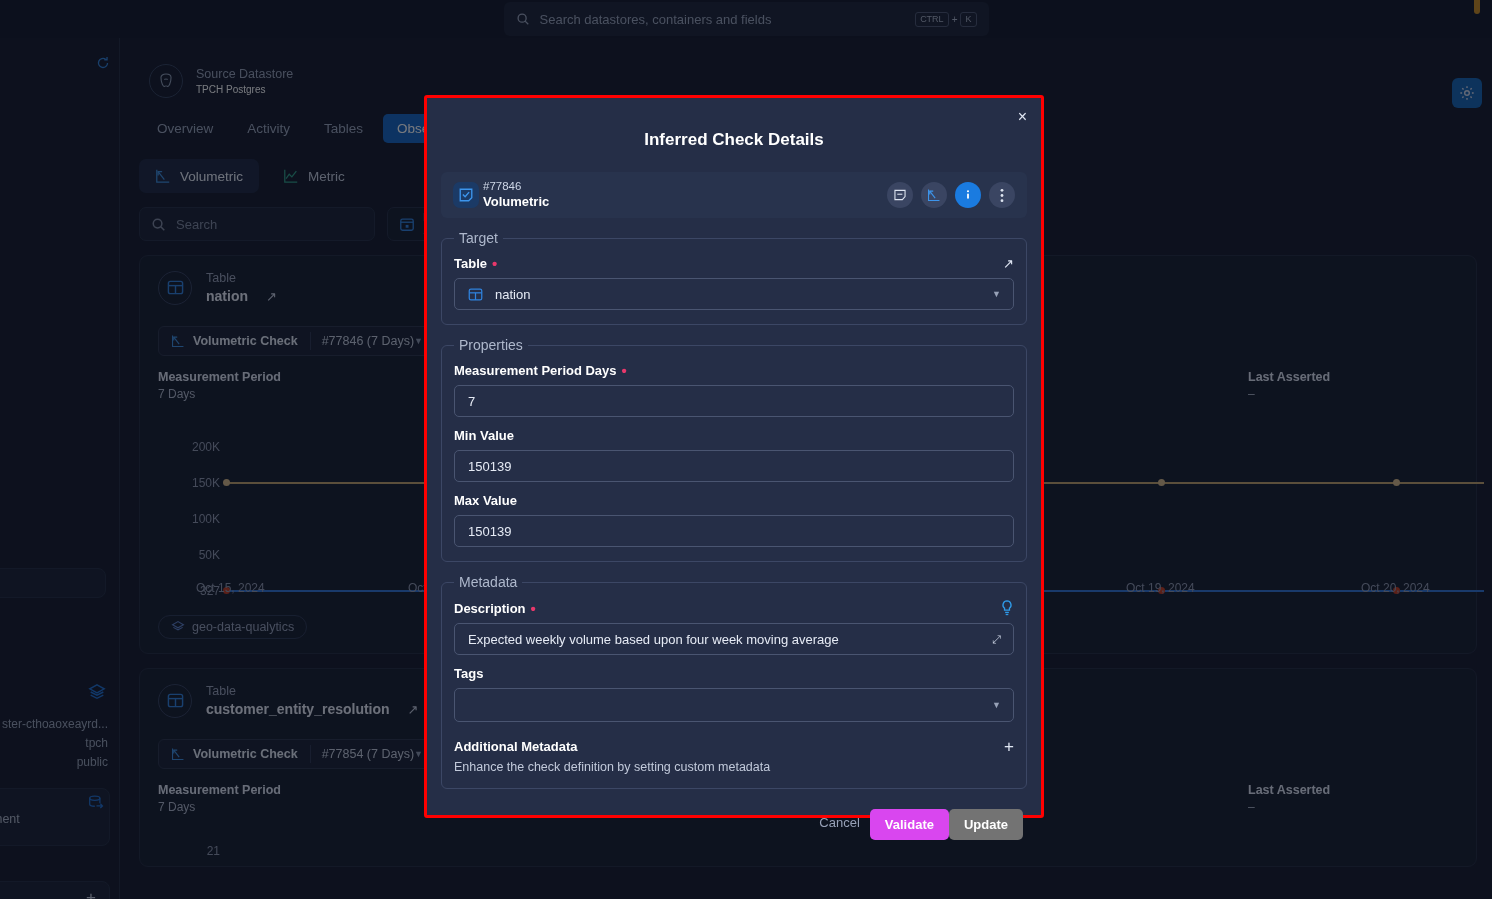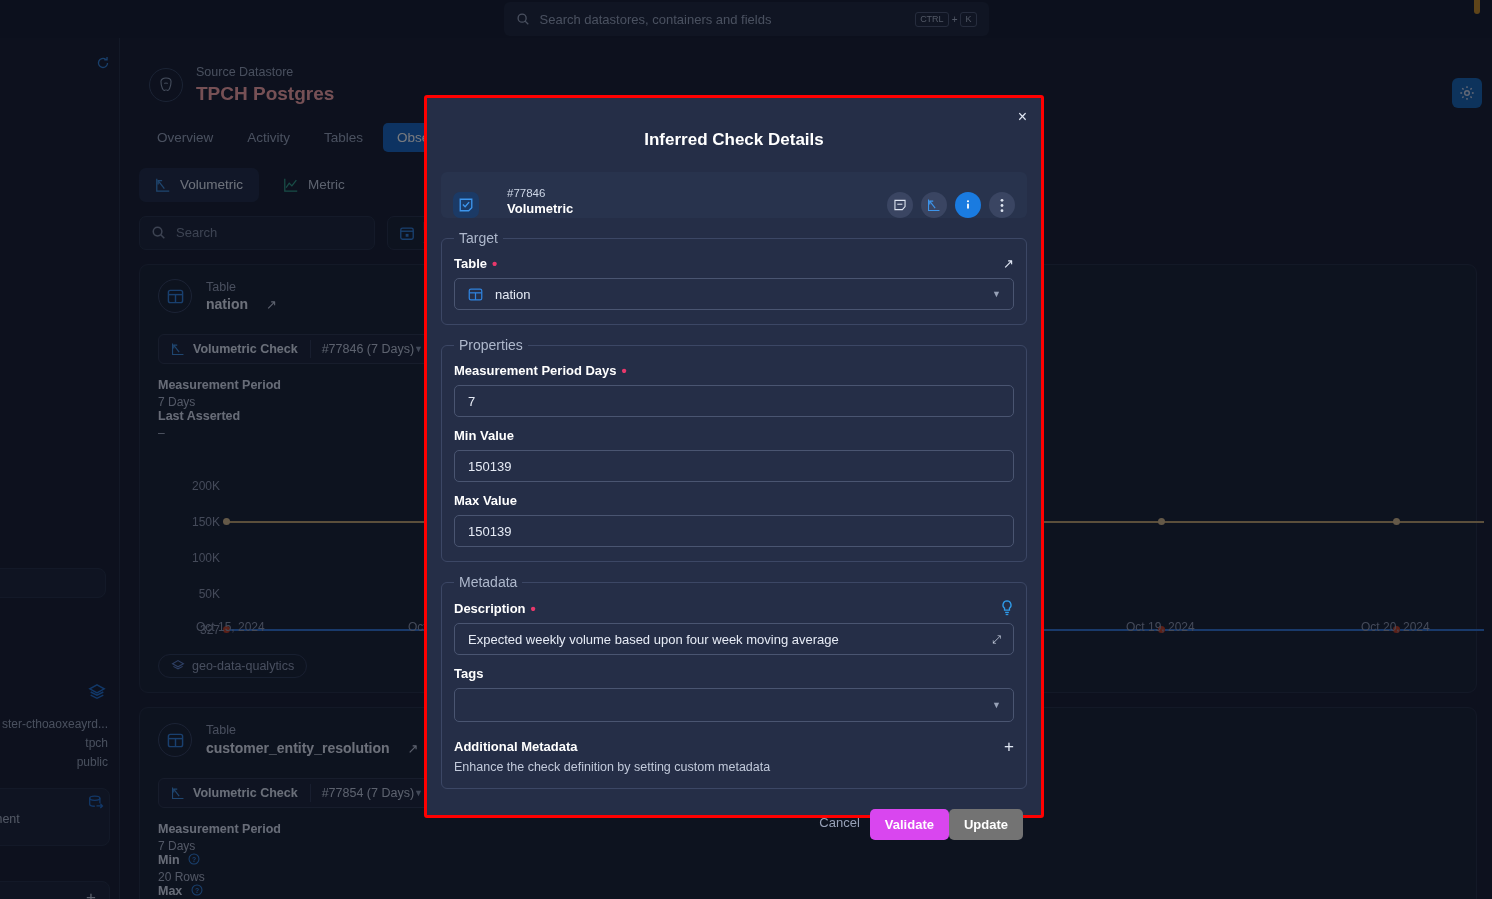--- a/index.html
+++ b/index.html
@@ -50,21 +50,21 @@
 
   
   .main { position: absolute; left: 121px; top: 38px; width: 1371px; height: 861px; background: #141a2a; }
 
   .ds-header { display: flex; align-items: center; gap: 13px; padding: 26px 0 0 28px; }
   .ds-logo {
     width: 34px; height: 34px; border-radius: 50%; border: 1px solid #33405c;
     display: flex; align-items: center; justify-content: center;
   }
   .ds-label { color: #97a1b7; font-size: 12.5px; line-height: 1.35; }
-  .ds-title { color: #fca5a5; font-size: 19px; font-weight: bold; line-height: 1.35; }
+  .ds-title { color: #ffffff; font-size: 10px; font-weight: normal; line-height: 1.35; }
 
   .tabs { display: flex; gap: 6px; padding: 16px 0 0 22px; }
   .tab { color: #9aa4bb; font-size: 13.5px; padding: 7px 14px; border-radius: 5px; }
   .tab.active { background: #1565c0; color: #ffffff; }
 
   .subtabs { display: flex; gap: 8px; padding: 16px 0 0 18px; }
   .subtab {
     display: flex; align-items: center; gap: 9px; padding: 9px 16px; border-radius: 7px;
     font-size: 13.5px; color: #c3cbdb;
   }
@@ -99,21 +99,21 @@
 
   .check-row { display: flex; align-items: center; padding: 6px 18px 0; }
   .check-chip {
     display: flex; align-items: center; height: 30px; border: 1px solid #2a3349;
     border-radius: 6px; background: #192034; overflow: hidden;
   }
   .check-chip .c1 { display: flex; align-items: center; gap: 8px; padding: 0 12px; color: #e2e8f4; font-size: 12.5px; font-weight: bold; }
   .chip-sep { width: 1px; height: 18px; background: #2d3750; }
   .check-chip .c2 { display: flex; align-items: center; padding: 0 11px; color: #c3cbdb; font-size: 12.5px; }
 
-  .metrics-row { display: flex; padding: 14px 18px 0; flex-direction: column; }
+  .metrics-row { display: flex; padding: 14px 18px 0; }
   .metric-col { }
   .metric-title { color: #dbe2f0; font-size: 12.5px; font-weight: bold; }
   .metric-val { color: #aeb7c9; font-size: 12px; margin-top: 3px; }
 
   
   .chart-wrap { position: relative; height: 190px; margin: 12px 18px 0; }
   .ytick { position: absolute; color: #8e98ae; font-size: 12px; text-align: right; width: 62px; }
   .xtick { position: absolute; color: #8e98ae; font-size: 12px; top: 168px; }
   .series-line { position: absolute; height: 2px; }
   .dot { position: absolute; width: 7px; height: 7px; border-radius: 50%; }
@@ -134,21 +134,21 @@
   .scrim { position: absolute; inset: 0; background: rgba(8,11,20,0.55); }
   .modal {
     position: absolute; left: 424px; top: 95px; width: 620px; height: 723px;
     background: #252e47; border: 3px solid #ff0000; border-radius: 3px;
   }
   .modal-title { text-align: center; color: #ffffff; font-size: 17px; font-weight: bold; padding-top: 32px; }
   .modal-close { position: absolute; right: 14px; top: 10px; color: #e3e9f5; font-size: 16px; }
 
   .check-banner {
     margin: 22px 14px 0; height: 46px; background: #2c375380; border-radius: 6px;
-    display: flex; align-items: flex-end; padding: 0 12px; gap: 28px;
+    display: flex; align-items: center; padding: 0 12px; gap: 4px;
   }
   .cb-sq {
     width: 26px; height: 26px; border-radius: 7px; background: #1b3a66;
     display: flex; align-items: center; justify-content: center;
   }
   .cb-id { color: #cdd6e6; font-size: 11.5px; line-height: 1.3; }
   .cb-name { color: #ffffff; font-size: 13px; font-weight: bold; line-height: 1.3; }
   .cb-actions { margin-left: auto; display: flex; align-items: center; gap: 8px; }
   .cb-btn { width: 26px; height: 26px; border-radius: 50%; background: #3a4562; display: flex; align-items: center; justify-content: center; }
 

